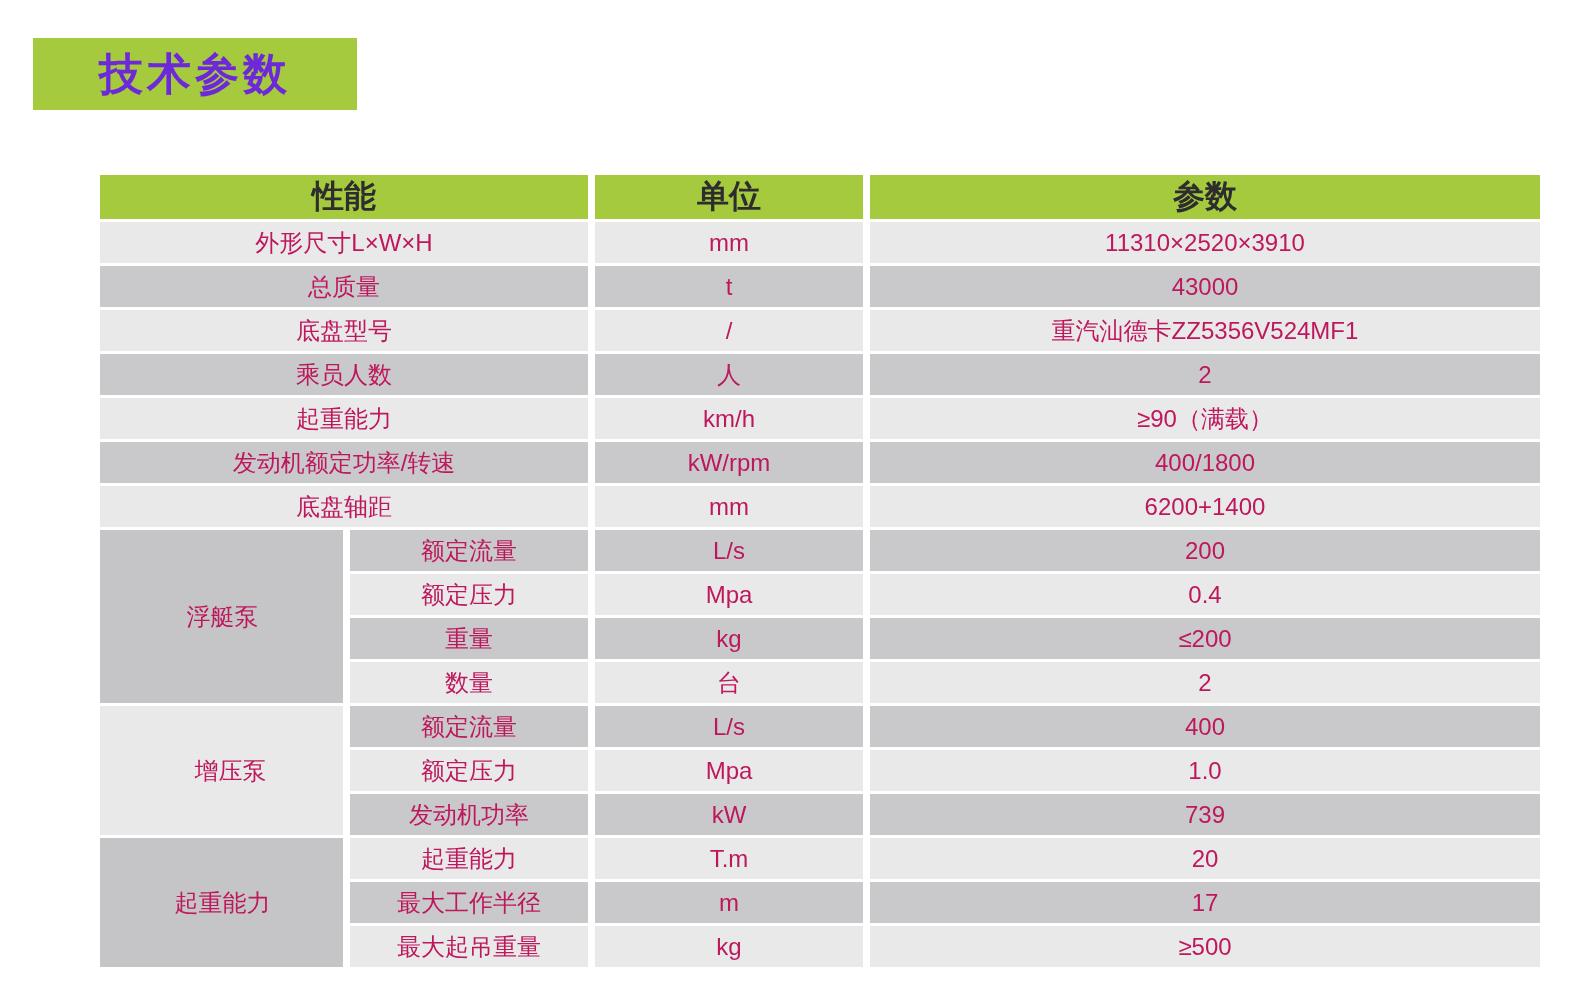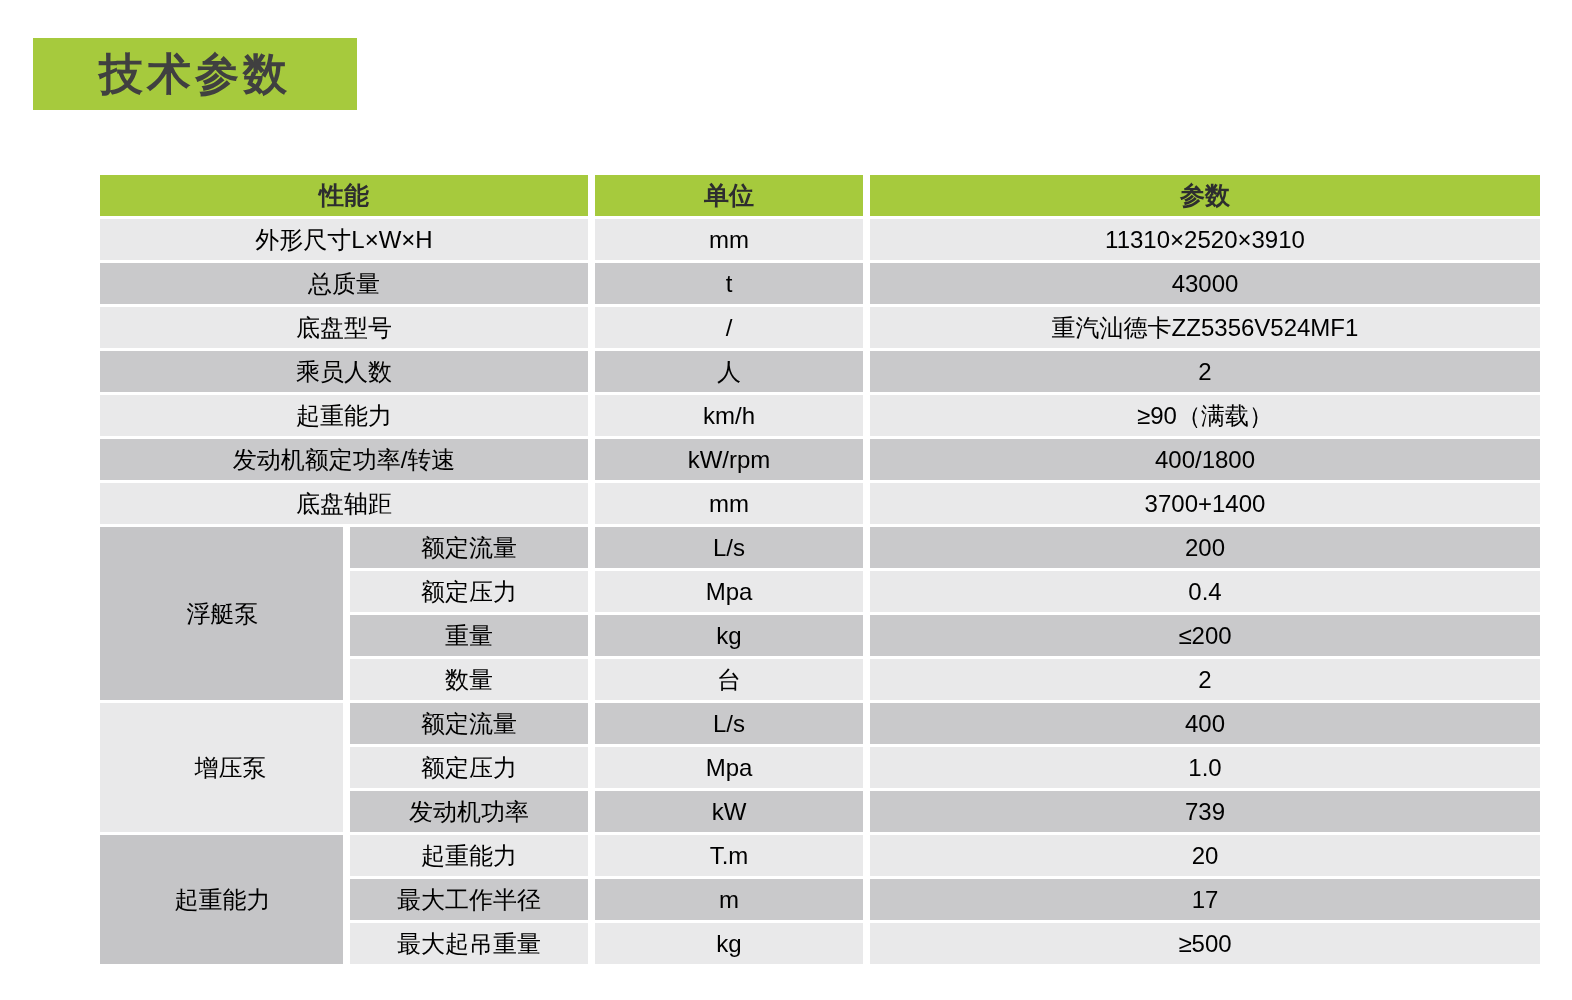--- a/index.html
+++ b/index.html
@@ -17,21 +17,21 @@
     height: 1000px;
     background: #ffffff;
   }
   .section-title {
     position: absolute;
     left: 33px;
     top: 38px;
     width: 324px;
     height: 72px;
     background: #a6ca3d;
-    color: #404040;
+    color: #6d28d9;
     font-size: 44px;
     font-weight: bold;
     letter-spacing: 4px;
     display: flex;
     align-items: center;
     justify-content: center;
   }
   table.spec-table {
     position: absolute;
     left: 93px;
@@ -44,29 +44,29 @@
   col.c-group { width: 243px; }
   col.c-sub   { width: 238px; }
   col.c-unit  { width: 268px; }
   col.c-value { width: 670px; }
   th, td {
     height: 41px;
     padding: 0 6px;
     text-align: center;
     vertical-align: middle;
     font-size: 24px;
-    color: #000000;
+    color: #be185d;
     overflow: hidden;
     white-space: nowrap;
   }
   th {
     background: #a6ca3d;
     color: #2d2d2f;
     font-weight: bold;
-    font-size: 25px;
+    font-size: 32px;
   }
   td.light  { background: #e9e9ea; }
   td.dark   { background: #c9c9cb; }
   td.gdark  { background: #c5c5c7; padding-left: 8px; }
   td.glight { background: #e9e9ea; padding-left: 24px; }
 </style>
 </head>
 <body>
 
 <div class="page">
@@ -116,21 +116,21 @@
       <td class="light">≥90（满载）</td>
     </tr>
     <tr>
       <td colspan="2" class="dark">发动机额定功率/转速</td>
       <td class="dark">kW/rpm</td>
       <td class="dark">400/1800</td>
     </tr>
     <tr>
       <td colspan="2" class="light">底盘轴距</td>
       <td class="light">mm</td>
-      <td class="light">3700+1400</td>
+      <td class="light">6200+1400</td>
     </tr>
 
     <tr>
       <td rowspan="4" class="gdark">浮艇泵</td>
       <td class="dark">额定流量</td>
       <td class="dark">L/s</td>
       <td class="dark">200</td>
     </tr>
     <tr>
       <td class="light">额定压力</td>

